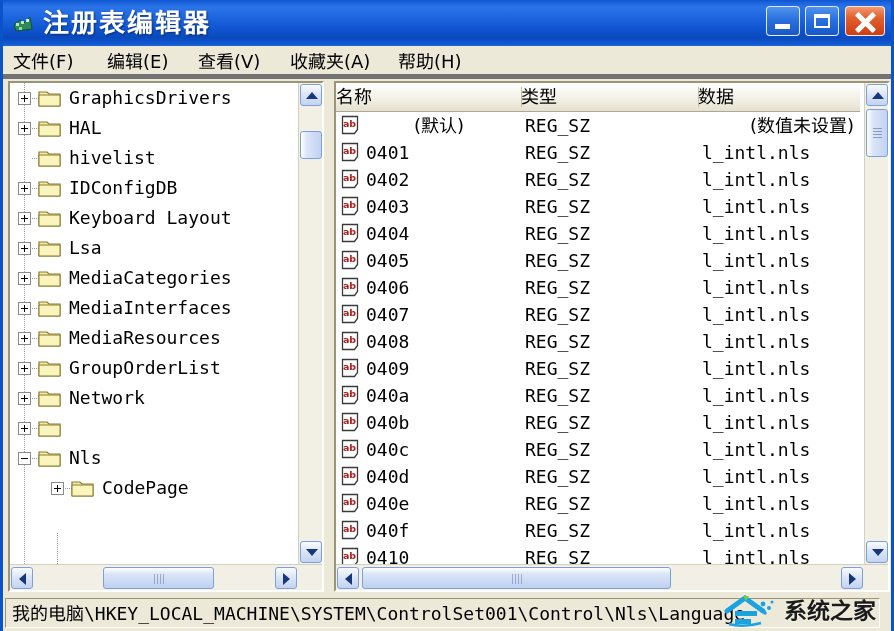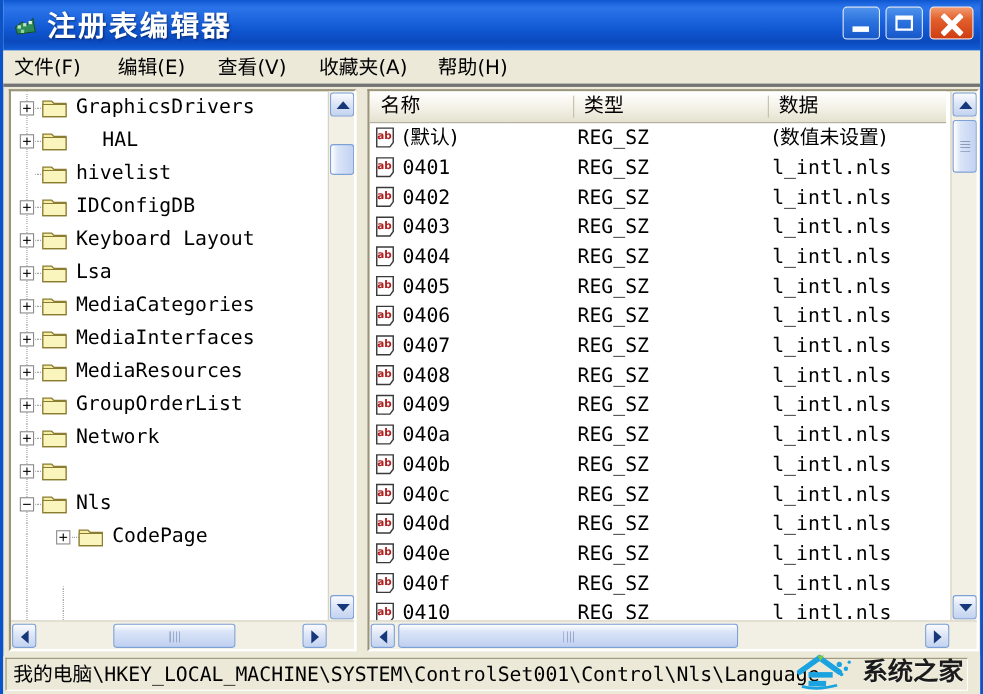--- a/index.html
+++ b/index.html
@@ -50,21 +50,21 @@
   #titlebar-text {
     position: absolute;
     left: 43px; top: 5px;
     font-size: 26px;
     font-weight: bold;
     color: #ffffff;
     letter-spacing: 2px;
     text-shadow: 1px 1px 2px rgba(0,0,0,0.45);
     white-space: nowrap;
     line-height: 38px;
-    font-family: Liberation Sans, sans-serif;
+    font-family: Liberation Serif, serif;
   }
 
   .winbtn {
     position: absolute;
     top: 6px;
     width: 34px;
     height: 30px;
     border-radius: 4px;
     box-sizing: border-box;
     border: 1px solid rgba(255,255,255,0.85);
@@ -100,21 +100,21 @@
   #btn-close .x1 { transform: rotate(45deg); }
   #btn-close .x2 { transform: rotate(-45deg); }
 
   
   #menubar {
     position: absolute;
     left: -3px; top: 46px;
     width: 894px;
     height: 33px;
     background: #ece9d8;
-    border-bottom: 3px solid #737373;
+    border-bottom: 5px solid #737373;
     box-sizing: border-box;
   }
   .menu-item {
     position: absolute;
     top: 3px;
     height: 26px;
     line-height: 26px;
     font-size: 18px;
     color: #000000;
     white-space: nowrap;
@@ -221,21 +221,20 @@
     border-bottom: 1px solid #aca899;
     box-sizing: border-box;
   }
   .col-head {
     position: absolute;
     top: 0;
     height: 28px;
     line-height: 28px;
     font-size: 18px;
     color: #000000;
-    padding-left: 10px;
     box-sizing: border-box;
     cursor: pointer;
     font-family: "DejaVu Sans", "Liberation Sans", sans-serif;
   }
   .col-sep {
     position: absolute;
     top: 4px;
     width: 1px;
     height: 20px;
     background: #c3bfa8;
@@ -261,21 +260,21 @@
   }
   .cell {
     position: absolute;
     top: 1px;
     font-size: 18px;
     line-height: 25px;
     color: #000000;
     white-space: nowrap;
     font-family: "DejaVu Sans Mono", "Liberation Mono", monospace;
   }
-  .cell.cjk { font-family: "DejaVu Sans", "Liberation Sans", sans-serif; }
+  .cell.cjk { font-family: "DejaVu Sans", "Liberation Sans", sans-serif; margin-left: 48px; }
   .cell-name { left: 30px; }
   .cell-type { left: 189px; }
   .cell-data { left: 366px; }
 
   
   .sb-v {
     position: absolute;
     top: 0;
     width: 24px;
     background: #f2f0e4;
@@ -433,21 +432,21 @@
         </div>
         <div class="tree-row">
           <div class="tree-expander plus" style="left: 8px;"></div>
           <div class="dotline-h" style="left: 22px; top: 15px; width: 14px;"></div>
           <div class="tree-folder" style="left: 28px;">
             <svg class="folder-svg" width="24" height="18" viewBox="0 0 24 18">
               <path d="M1 2 h8 l2 2 h11 v12 H1 Z" fill="#f5eca4" stroke="#8a7c30" stroke-width="1.2"></path>
               <path d="M1 5 h21 v11 H1 Z" fill="#faf4bd" stroke="#8a7c30" stroke-width="1"></path>
             </svg>
           </div>
-          <div class="tree-label" style="left: 57px; margin-left: 24px;">HAL</div>
+          <div class="tree-label" style="left: 57px;">HAL</div>
         </div>
         <div class="tree-row">
           <div class="dotline-h" style="left: 22px; top: 15px; width: 14px;"></div>
           <div class="tree-folder" style="left: 28px;">
             <svg class="folder-svg" width="24" height="18" viewBox="0 0 24 18">
               <path d="M1 2 h8 l2 2 h11 v12 H1 Z" fill="#f5eca4" stroke="#8a7c30" stroke-width="1.2"></path>
               <path d="M1 5 h21 v11 H1 Z" fill="#faf4bd" stroke="#8a7c30" stroke-width="1"></path>
             </svg>
           </div>
           <div class="tree-label" style="left: 57px;">hivelist</div>

